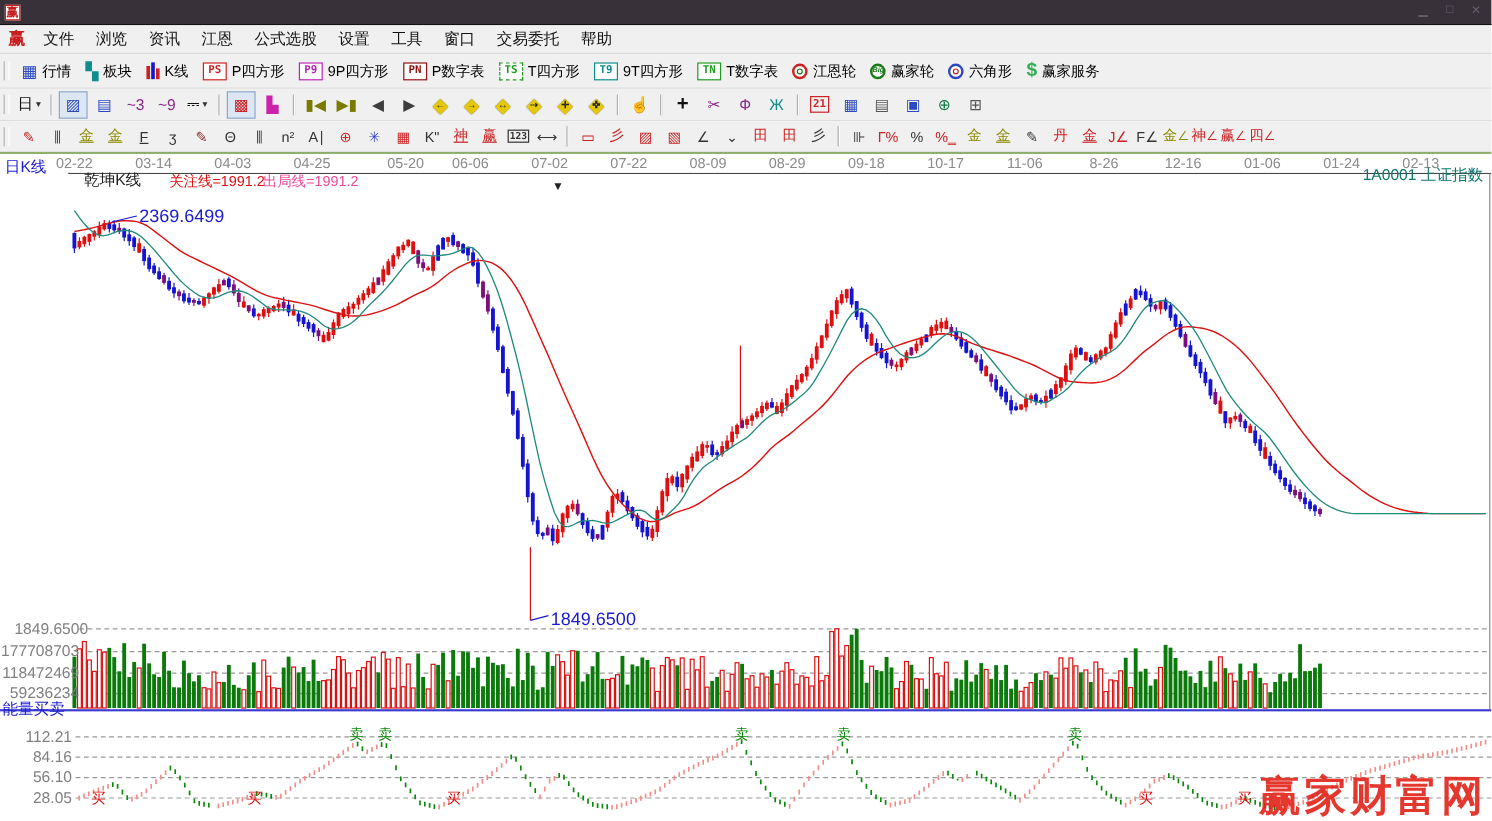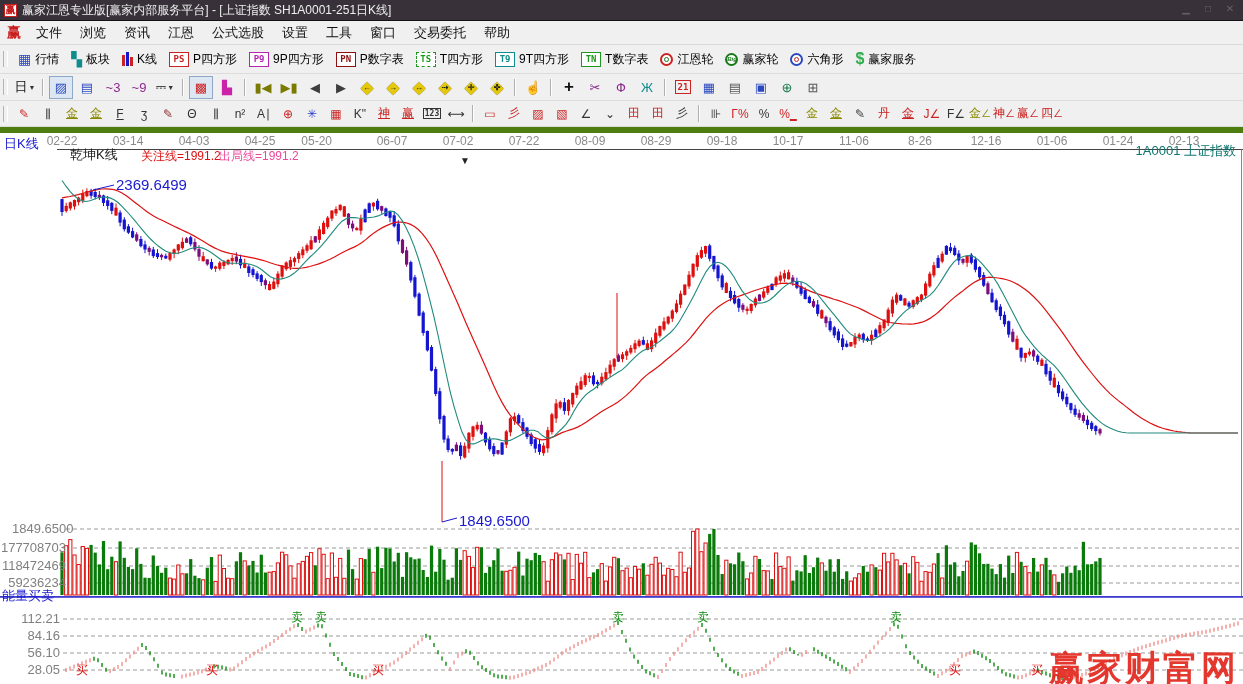--- a/index.html
+++ b/index.html
@@ -49,42 +49,41 @@
   .diam{position:relative;width:17px;height:17px;display:flex;align-items:center;justify-content:center;}
   .diam .d{color:#e6c80a;font-size:17px;line-height:17px;text-shadow:0 0 1px #6b5d00;}
   .diam .ov{position:absolute;font-size:8px;color:#222;font-weight:bold;}
   .i3{min-width:24px;height:20px;margin:0;display:flex;align-items:center;justify-content:center;
     font-size:12px;cursor:default;}
   .i3 .u{text-decoration:underline;}
   .sepv{width:1px;height:17px;background:#b0b0b0;border-right:1px solid #fff;margin:0 4px;}
 
   
   .chartwrap{position:absolute;left:0;top:127px;width:1243px;height:557px;background:#fff;
-    border-top:6px solid #4d7c0f;box-sizing:border-box;}
+    border-top:1px solid #4d7c0f;box-sizing:border-box;}
   #dates{position:absolute;left:0;top:1px;width:100%;height:15px;}
   #dates span{position:absolute;top:0;width:44px;text-align:center;font-size:12px;color:#8a8a8a;}
   #csvg{position:absolute;left:0;top:16px;width:1243px;height:541px;font-family:"Liberation Sans",sans-serif;}
   .ov{position:absolute;white-space:nowrap;}
   .pane-label{left:4px;top:2px;font-size:13px;color:#1a19cf;}
   .kq{left:70px;top:13px;font-size:13px;color:#1b1b1b;}
   .att{left:141px;top:15px;font-size:12px;color:#dd1111;}
   .exi{left:219px;top:15px;font-size:12px;color:#ec4899;}
   .sym{right:7px;top:9px;font-size:13px;color:#0f766e;}
   .tri{left:460px;top:22px;font-size:10px;color:#222;}
   .oscname{left:2px;top:454px;font-size:13px;color:#1a19cf;}
   .watermark{right:4px;top:512px;font-family:"Liberation Serif",serif;font-weight:bold;
     font-size:35px;color:#e2271d;letter-spacing:3px;opacity:.92;}
 </style>
 </head>
 <body>
 <div id="app">
 
   <div class="titlebar">
     <span class="tlogo">赢</span>
-    <span class="ttext">赢家江恩专业版[赢家内部服务平台] - [上证指数  SH1A0001-251日K线]</span>
     <span class="twin">
       <span>▁</span>
       <span>□</span>
       <span>✕</span>
     </span>
   </div>
 
   <div class="menubar" id="menubar">
     <span class="mlogo">赢</span>
   <span class="mitem">文件</span>
@@ -415,22 +414,22 @@
       </div>
     </div>
 
   <div class="chartwrap">
     <div class="ov pane-label">日K线</div>
     <div id="dates">
         <span style="left: 40px;">02-22</span>
         <span style="left: 106px;">03-14</span>
         <span style="left: 172px;">04-03</span>
         <span style="left: 238px;">04-25</span>
-        <span style="left: 288px; text-align: right;">05-20</span>
-        <span style="left: 370px;">06-07</span>
+        <span style="left: 316px;">05-20</span>
+        <span style="left: 370px;">06-06</span>
         <span style="left: 436px;">07-02</span>
         <span style="left: 502px;">07-22</span>
         <span style="left: 568px;">08-09</span>
         <span style="left: 634px;">08-29</span>
         <span style="left: 700px;">09-18</span>
         <span style="left: 766px;">10-17</span>
         <span style="left: 832px;">11-06</span>
         <span style="left: 898px;">8-26</span>
         <span style="left: 964px;">12-16</span>
         <span style="left: 1030px;">01-06</span>

